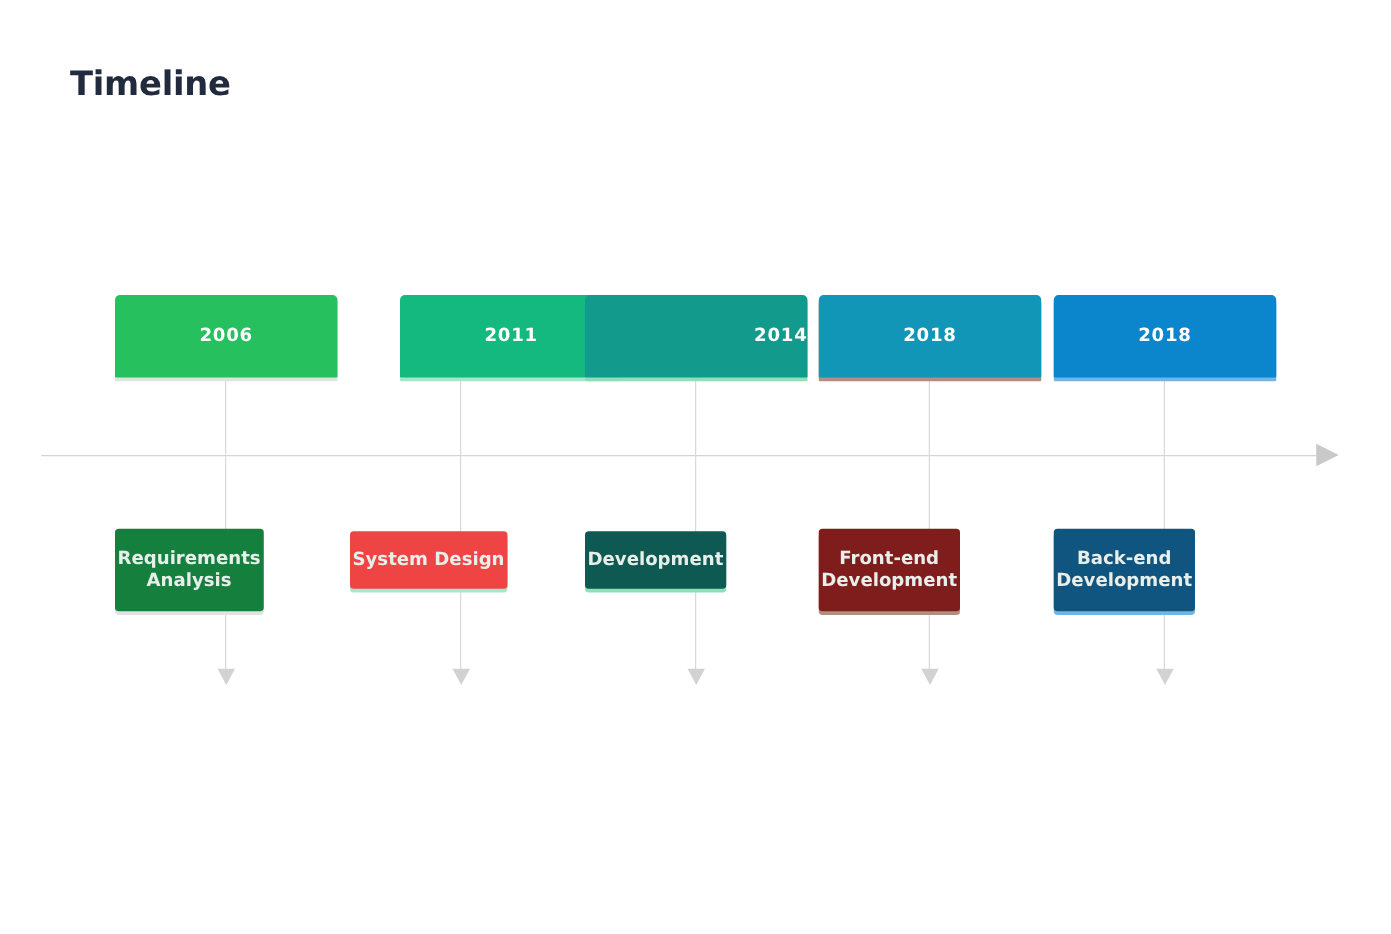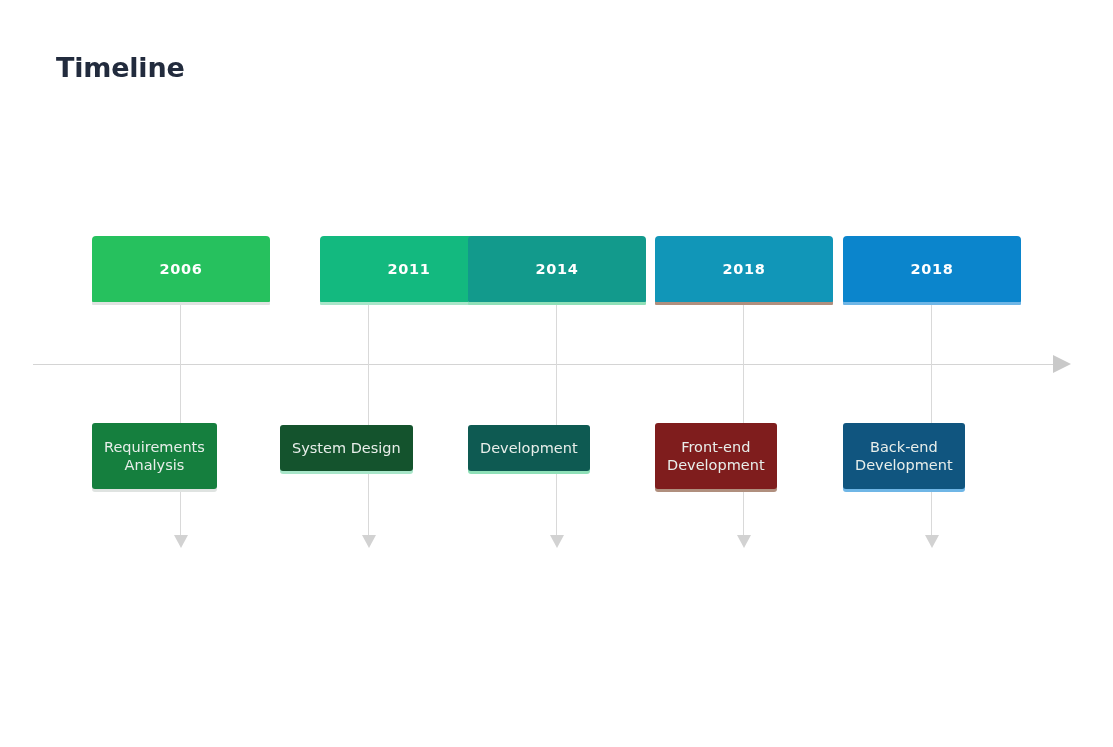--- a/index.html
+++ b/index.html
@@ -103,23 +103,23 @@
   .desc-box {
     position: absolute;
     left: 0;
     border-radius: 3px;
     display: flex;
     align-items: center;
     justify-content: flex-end;
     text-align: center;
     color: #e8eeea;
     font-size: 14.5px;
-    font-weight: normal;
+    font-weight: bold;
     line-height: 1.25;
-    padding: 0 12px;
+    padding: 0 2px;
     box-sizing: border-box;
   }
   .desc-box.two-line {
     top: 423px;
     height: 66px;
   }
   .desc-box.one-line {
     top: 425px;
     height: 46px;
   }
@@ -149,28 +149,28 @@
           <span class="desc-text">Requirements
 Analysis</span>
         </div>
       </div>
       <div class="milestone" style="left: 280px;">
         <div class="connector" style="background: rgb(217, 217, 217);"></div>
         <div class="connector-arrow" style="border-top-color: rgb(210, 210, 210);"></div>
         <div class="year-box" style="background: rgb(19, 185, 127); box-shadow: rgb(168, 230, 201) 0px 3px 0px 0px; margin-left: 40px;">
           <span>2011</span>
         </div>
-        <div class="desc-box one-line" style="background: #14532d; box-shadow: rgb(168, 230, 201) 0px 3px 0px 0px;">
+        <div class="desc-box one-line" style="background: #ef4444; box-shadow: rgb(168, 230, 201) 0px 3px 0px 0px;">
           <span class="desc-text">System Design</span>
         </div>
       </div>
       <div class="milestone" style="left: 468px;">
         <div class="connector" style="background: rgb(217, 217, 217);"></div>
         <div class="connector-arrow" style="border-top-color: rgb(210, 210, 210);"></div>
-        <div class="year-box" style="background: rgb(18, 154, 140); box-shadow: rgb(143, 224, 184) 0px 3px 0px 0px;">
+        <div class="year-box" style="background: rgb(18, 154, 140); box-shadow: rgb(143, 224, 184) 0px 3px 0px 0px; justify-content: flex-end;">
           <span>2014</span>
         </div>
         <div class="desc-box one-line" style="background: rgb(14, 90, 82); box-shadow: rgb(143, 224, 184) 0px 3px 0px 0px;">
           <span class="desc-text">Development</span>
         </div>
       </div>
       <div class="milestone" style="left: 655px;">
         <div class="connector" style="background: rgb(217, 217, 217);"></div>
         <div class="connector-arrow" style="border-top-color: rgb(210, 210, 210);"></div>
         <div class="year-box" style="background: rgb(17, 150, 184); box-shadow: rgb(176, 143, 126) 0px 3px 0px 0px;">

